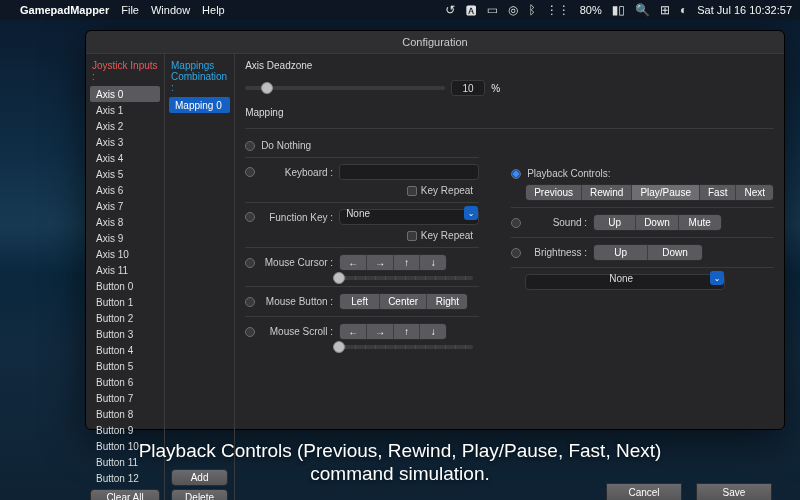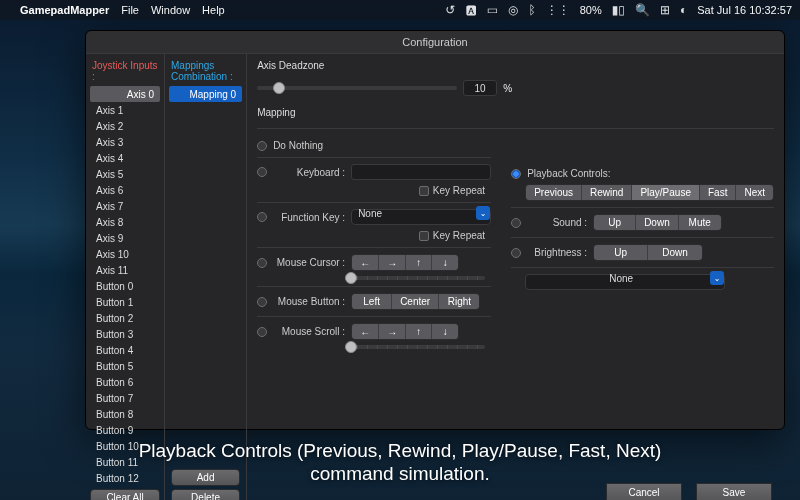--- a/index.html
+++ b/index.html
@@ -62,22 +62,22 @@
   .col-head.blue{ color:#2ea8e6;}
   .list { flex:1; overflow:hidden;}
   .list .item {
     padding:1.5px 6px;
     font-size:10px;
     color:#ddd;
     border-radius:2px;
     cursor:default;
     line-height:13px;
   }
-  .list .item.sel { background:#5a5a5e; color:#fff;text-align:right;}
-  .list .item.blue { background:#1560c3; color:#fff;text-align:right;}
+  .list .item.sel { background:#5a5a5e; color:#fff;}
+  .list .item.blue { background:#1560c3; color:#fff;}
   .btn {
     background: linear-gradient(#6a6a6d,#555558);
     border:1px solid #2b2b2d;
     color:#fff;
     border-radius:4px;
     font-size:10px;
     padding:2px 0;
     text-align:center;
     margin:3px 2px 0 2px;
     cursor:default;
@@ -115,21 +115,21 @@
     text-align:center;
   }
   .seg .s:last-child{border-right:none;}
   .seg .s.sel{background:#6e6e72;}
   .slider{
     position:relative;height:4px;background:#3a3a3c;border-radius:2px;flex:1;
   }
   .slider.ticks{background:repeating-linear-gradient(90deg,#3a3a3c 0 2px,#4a4a4d 2px 3px,#3a3a3c 3px 10px);height:4px;}
   .slider .thumb{position:absolute;top:-4px;width:12px;height:12px;border-radius:50%;background:#bfbfc2;border:1px solid #8a8a8d;}
   .hr{height:1px;background:#3a3a3c;margin:6px 0;}
-  .two-col{display:flex;gap:20px;}
+  .two-col{display:flex;gap:32px;}
   .two-col .colA{flex:1.05;}
   .two-col .colB{flex:1;}
   .bottom-btns{margin-top:auto;display:flex;justify-content:flex-end;gap:14px;padding:4px 2px 2px 0;}
   .pillbtn{
     background: linear-gradient(#6a6a6d,#555558);
     border:1px solid #2b2b2d;border-radius:0;
     width:76px;text-align:center;font-size:10px;padding:3px 0;color:#fff;
   }
   
   .caption{

